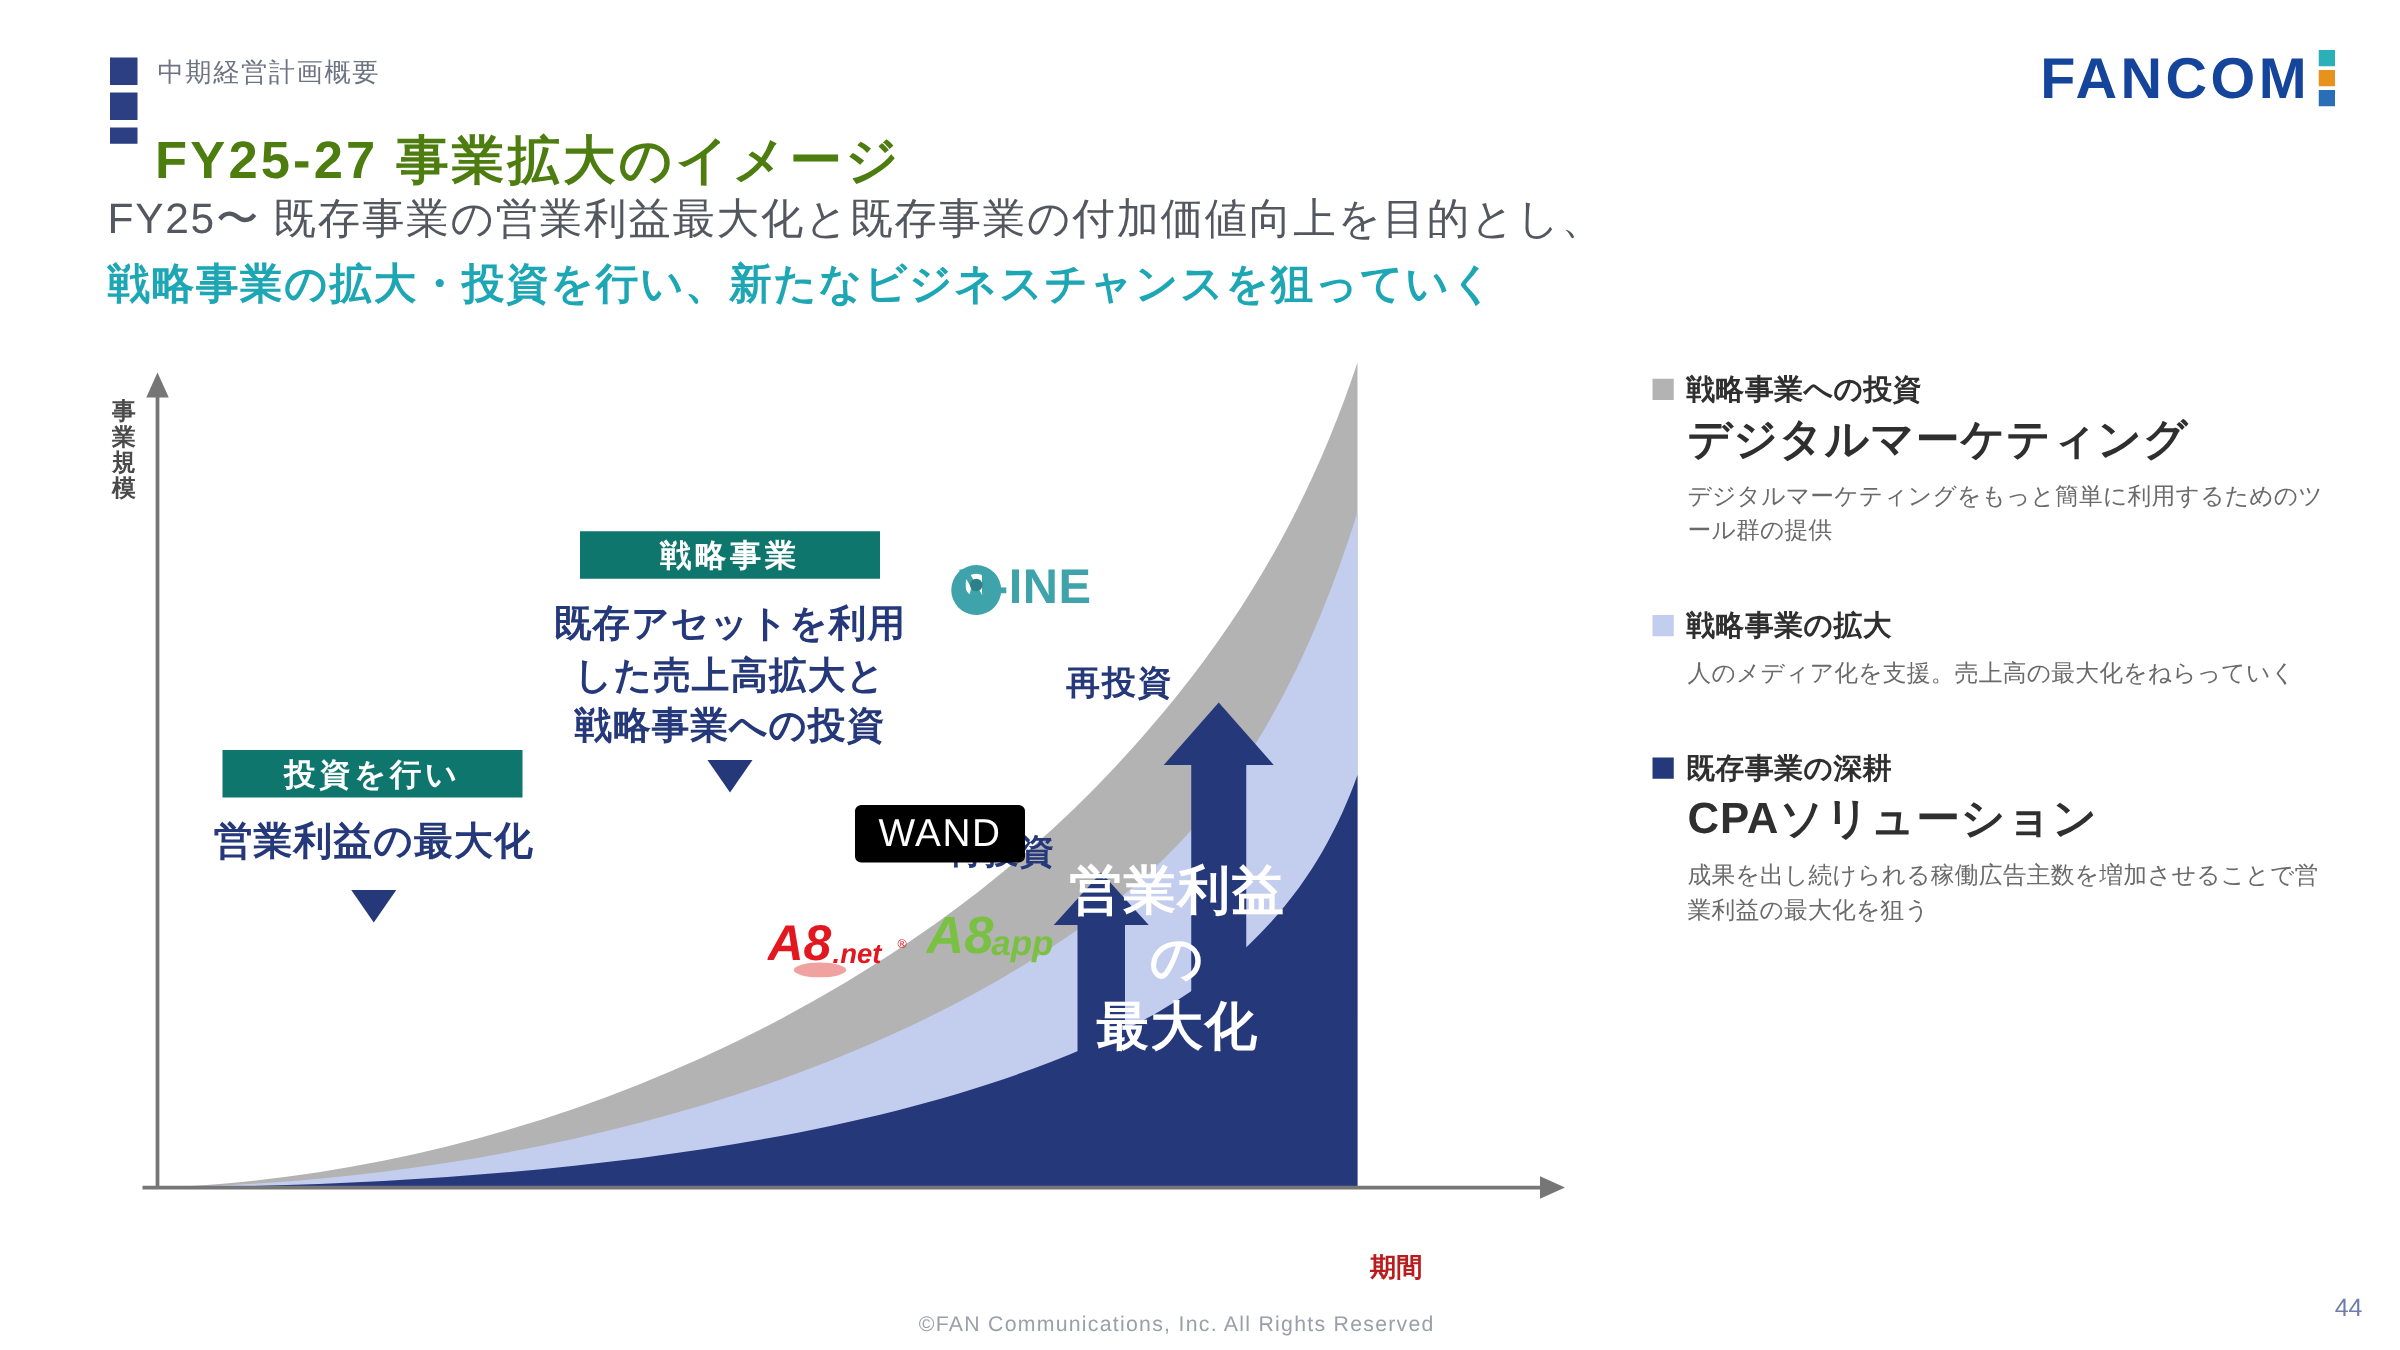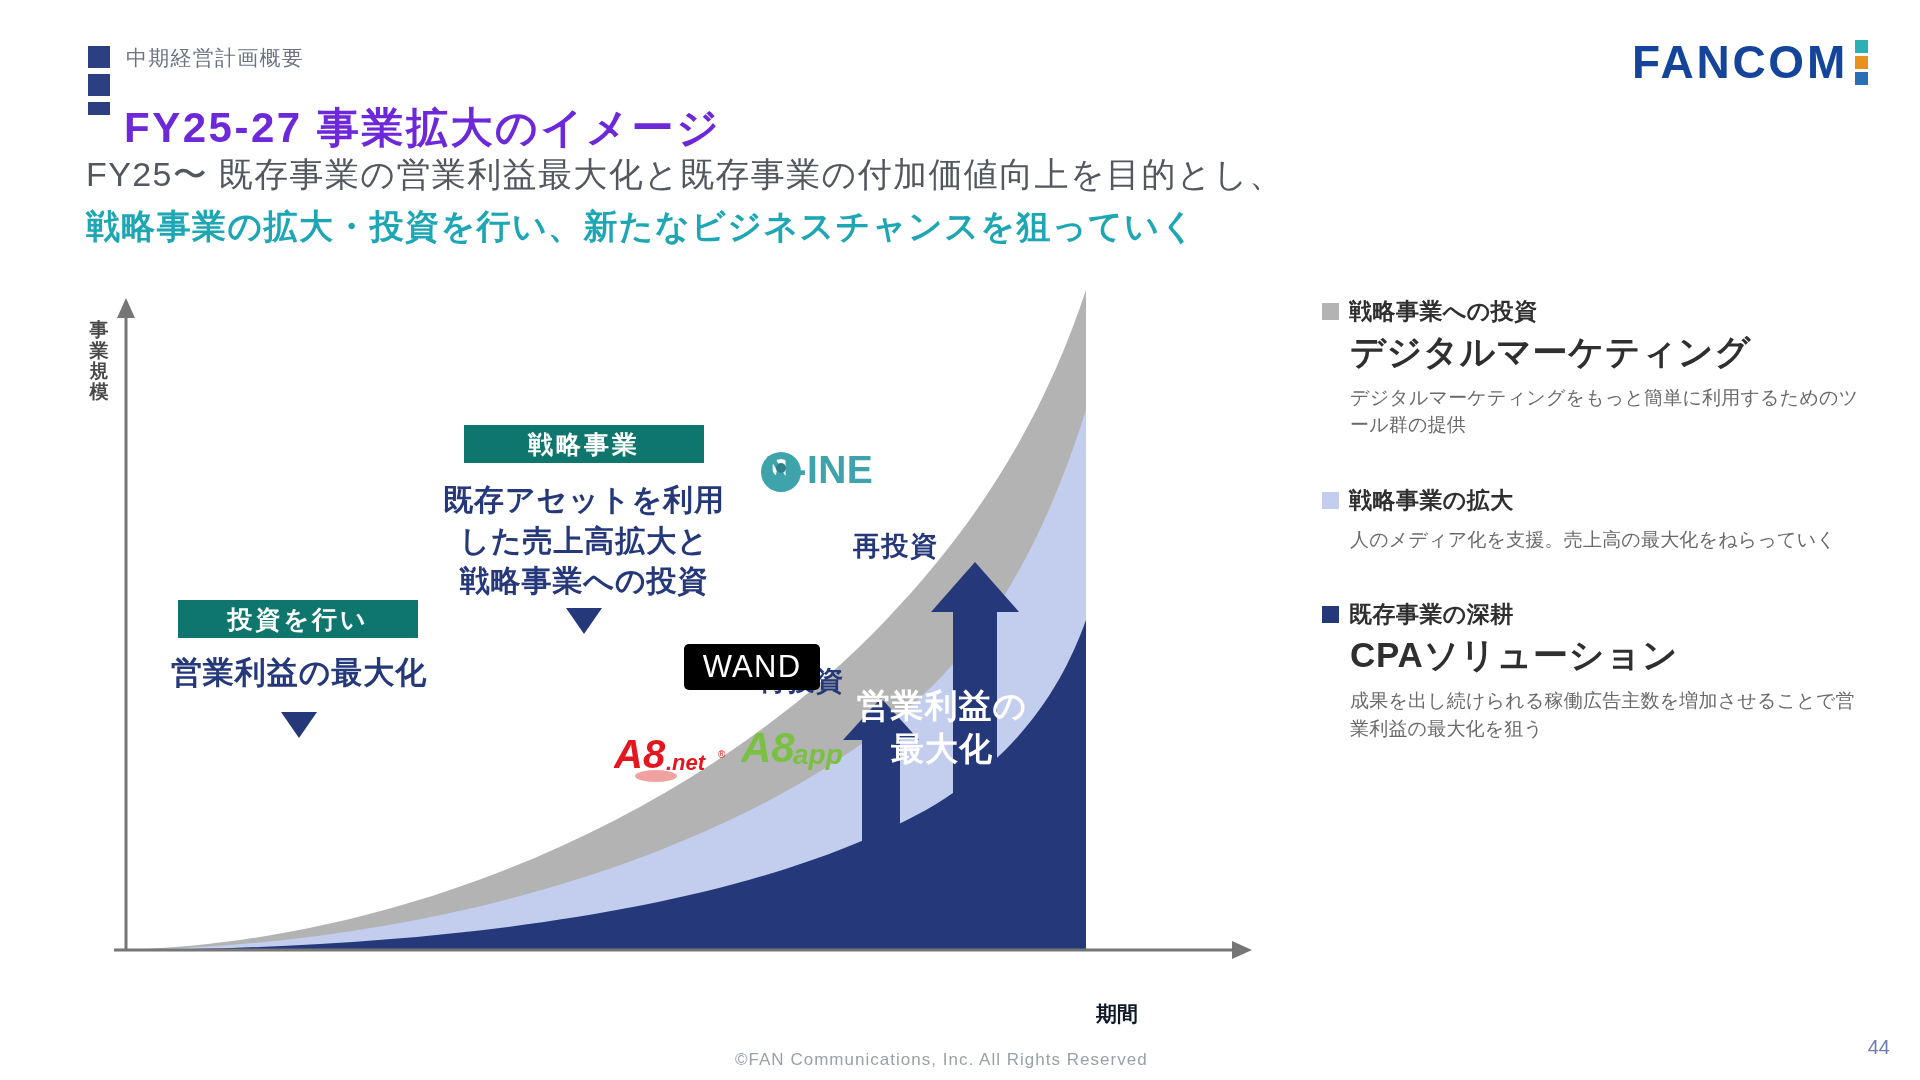--- a/index.html
+++ b/index.html
@@ -19,21 +19,21 @@
   .hdr-marks i.m2{height:22px;margin-top:6px;}
   .hdr-marks i.m3{height:13px;margin-top:6px;}
 
   .eyebrow{
     position:absolute;left:126px;top:44px;
     font-size:21px;color:#6d7382;letter-spacing:.06em;
     white-space:nowrap;
   }
   .page-title{
     position:absolute;left:124px;top:72px;
-    font-size:42px;font-weight:bold;color:#6d28d9;
+    font-size:42px;font-weight:bold;color:#4d7c0f;
     letter-spacing:.06em;white-space:nowrap;
   }
 
   
   .logo{position:absolute;right:52px;top:38px;display:flex;align-items:center;height:48px;}
   .logo-text{
     font-size:46px;font-weight:bold;color:#14459b;
     letter-spacing:.06em;line-height:1;
   }
   .logo-sq{display:flex;flex-direction:column;margin-left:7px;gap:3px;}
@@ -53,21 +53,21 @@
   .chart{position:absolute;left:86px;top:290px;width:1200px;height:720px;}
   .chart svg{position:absolute;left:0;top:0;}
 
   .axis-y-label{
     position:absolute;left:0px;top:30px;width:26px;
     font-size:19px;color:#4a4a4a;font-weight:600;
     line-height:1.08;text-align:center;letter-spacing:0;
   }
   .axis-x-label{
     position:absolute;left:1010px;top:710px;
-    font-size:21px;color:#0f172a;font-weight:bold;white-space:nowrap;
+    font-size:21px;color:#b91c1c;font-weight:bold;white-space:nowrap;
   }
 
   
   .tagbox{
     position:absolute;background:#0f766e;color:#fff;
     font-size:25px;font-weight:bold;letter-spacing:.12em;
     display:flex;align-items:center;justify-content:center;
     white-space:nowrap;
   }
   .tagbox.existing{left:92px;top:310px;width:240px;height:38px;}
@@ -92,21 +92,21 @@
   .reinvest{
     position:absolute;color:#24387a;font-weight:bold;
     font-size:27px;letter-spacing:.06em;white-space:nowrap;
   }
   .reinvest.r1{left:767px;top:238px;}
   .reinvest.r2{left:673px;top:373px;}
 
   
   .profit-max{
     position:absolute;left:756px;top:395px;width:200px;
-    color:#ffffff;font-weight:bold;font-size:33px;
+    color:#ffffff;font-weight:bold;font-size:42px;
     text-align:center;line-height:1.3;letter-spacing:.03em;
   }
 
   
   .nine{position:absolute;left:673px;top:160px;display:flex;align-items:center;}
   .nine-txt{font-size:39px;font-weight:600;color:#3fa3ab;letter-spacing:.01em;line-height:1;margin-left:6px;}
 
   .wand{
     position:absolute;left:598px;top:322px;
     width:136px;height:46px;background:#000;border-radius:5px;

